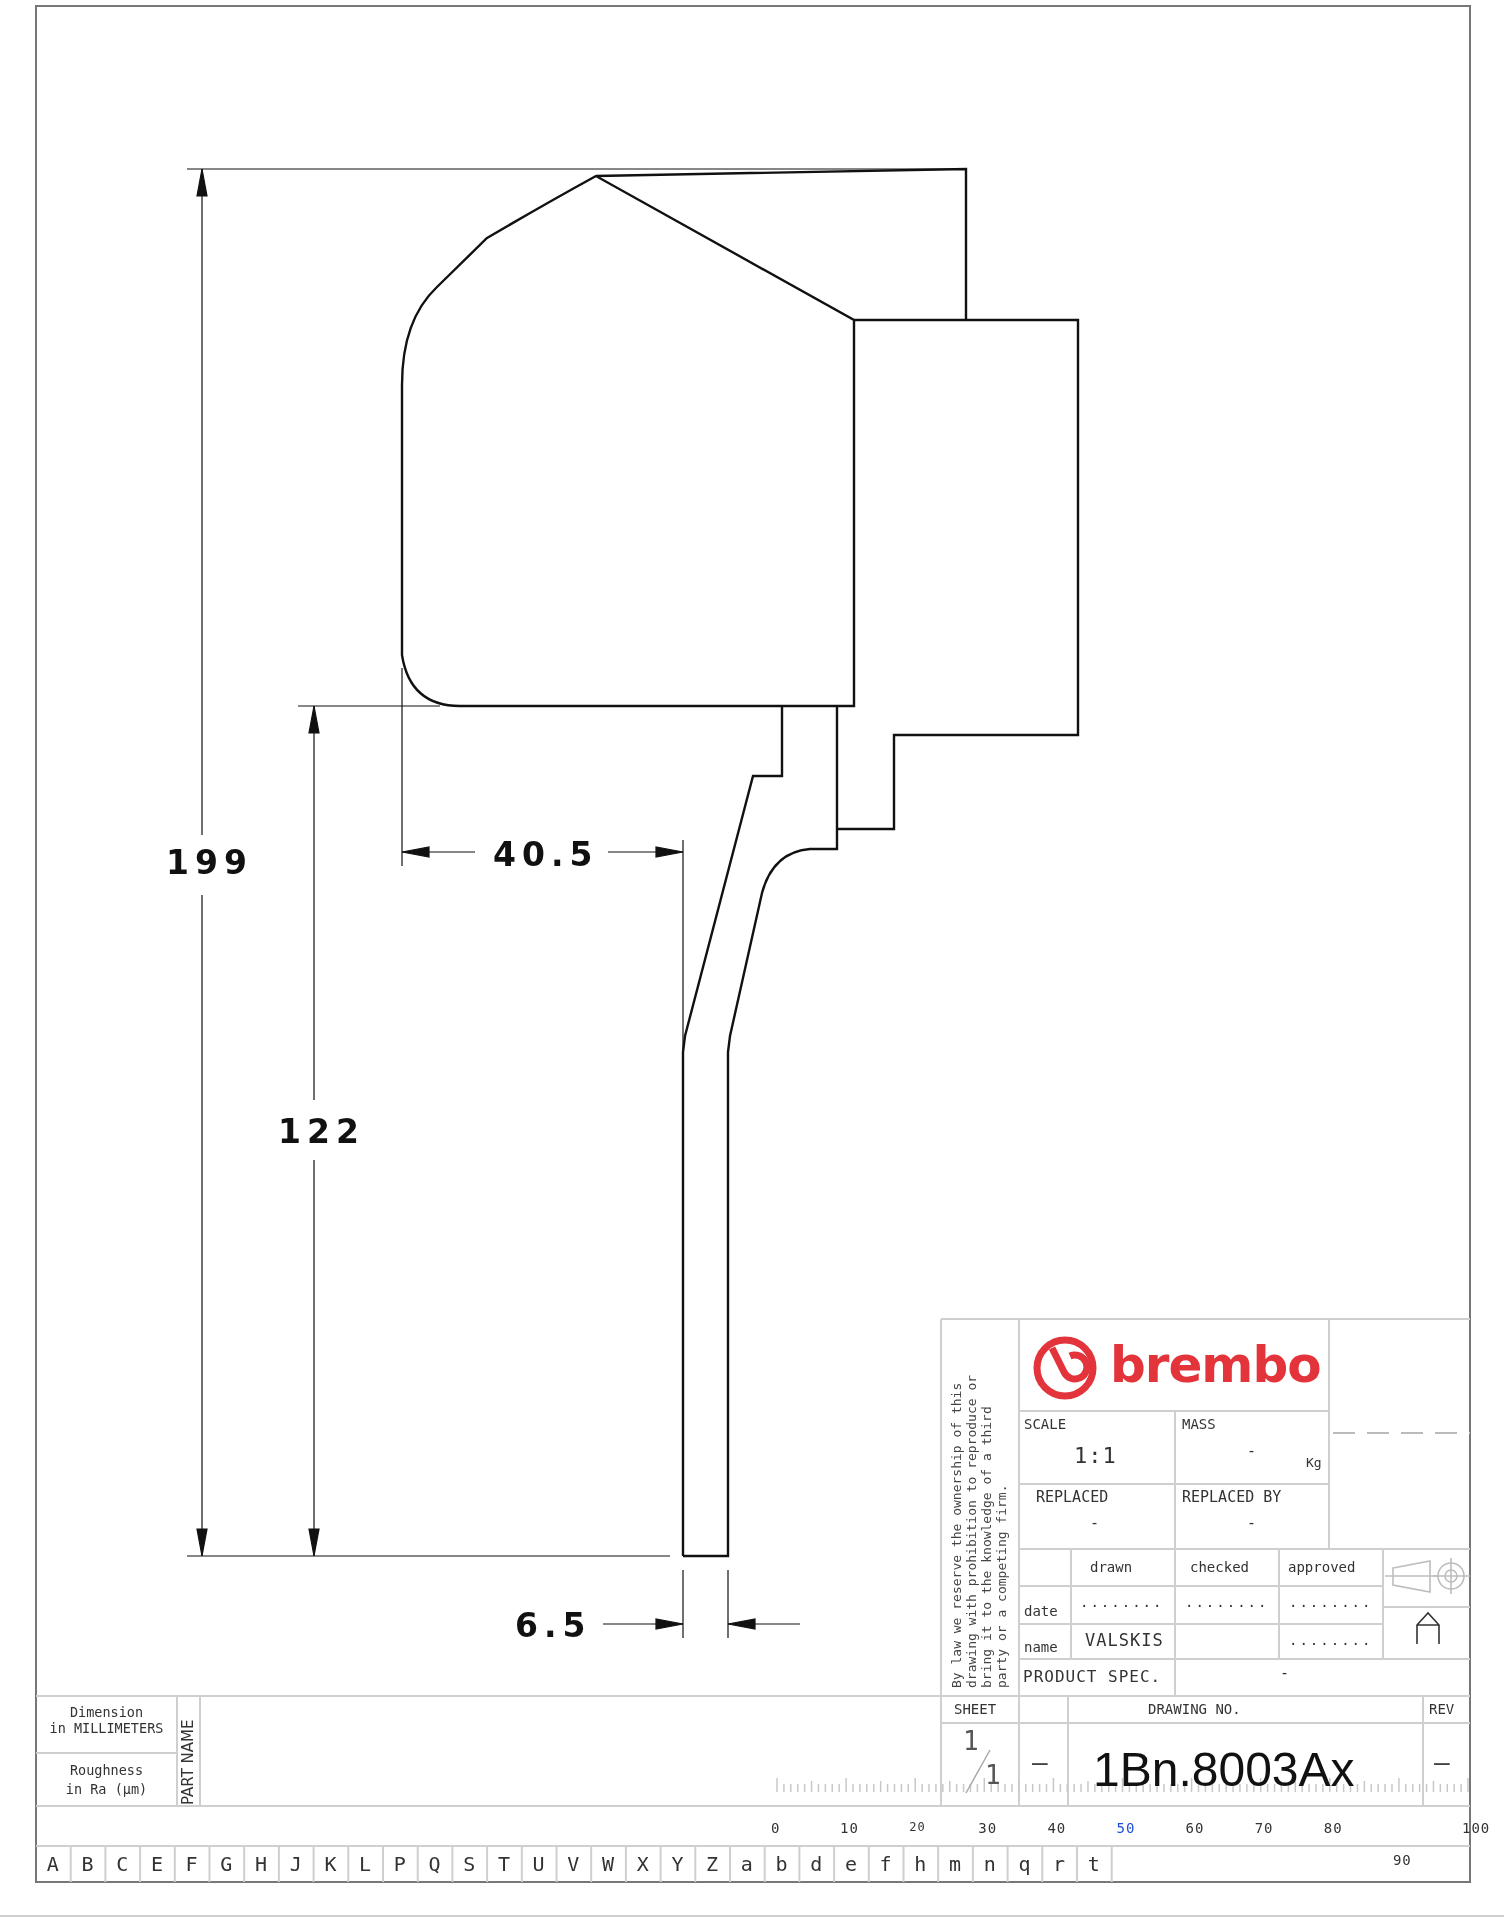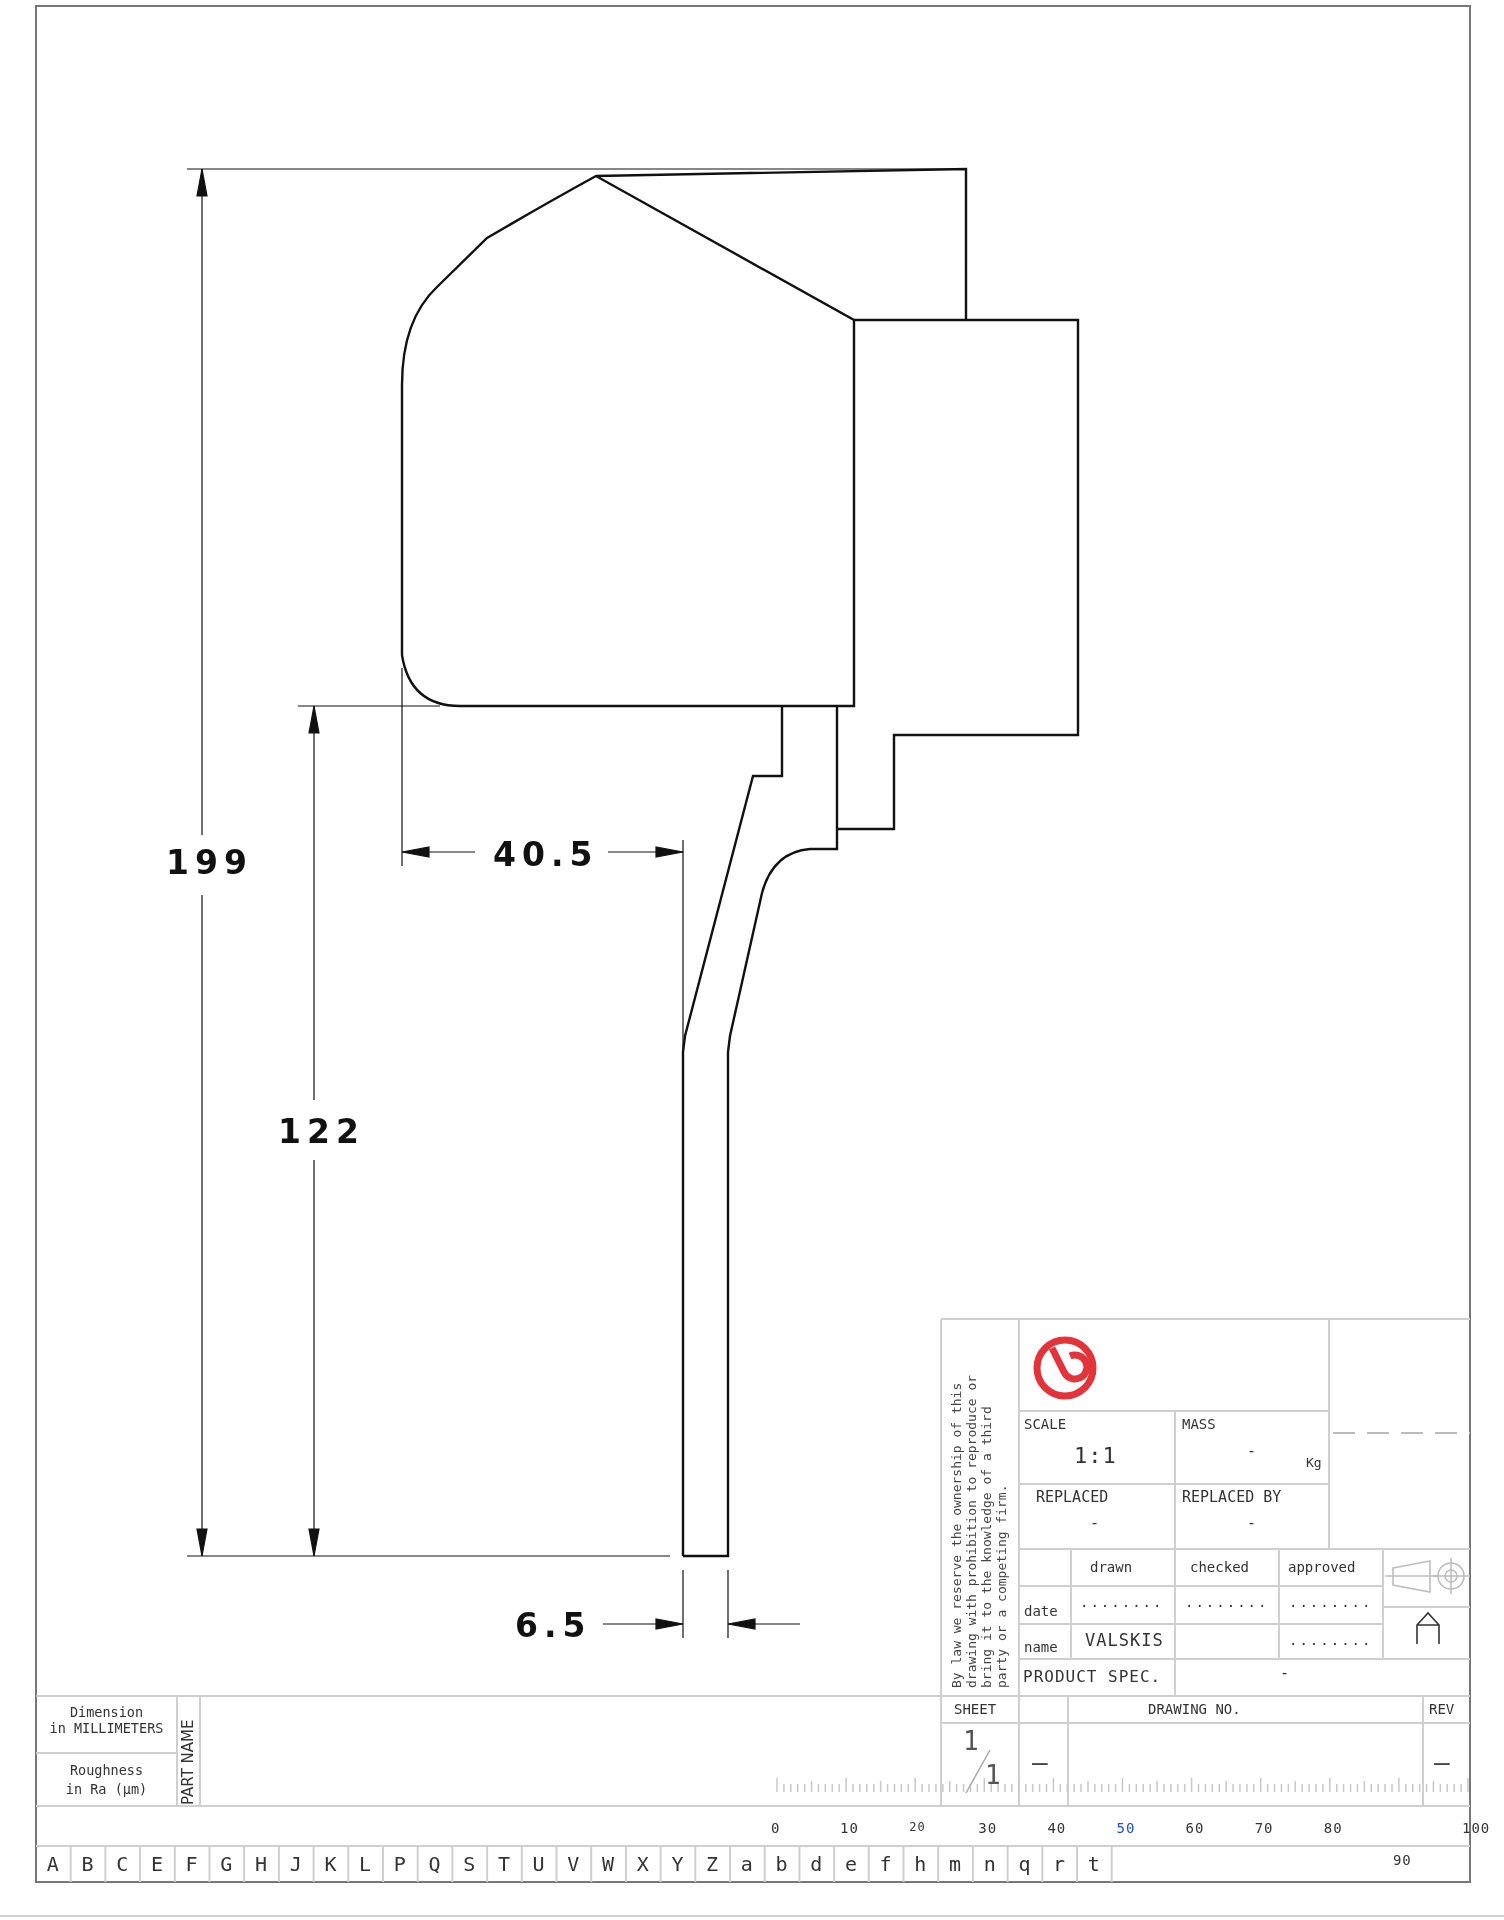--- a/index.html
+++ b/index.html
@@ -255,20 +255,21 @@
       <circle cx="1065" cy="1368" r="28"></circle>
       <path d="M1052 1348 L1064 1372 A12 12 0 1 0 1070 1356"></path>
     </g>
   </svg>
 
   <div class="t dim" style="left:166px;top:843px;">199</div>
   <div class="t dim" style="left:278px;top:1112px;">122</div>
   <div class="t dim" style="left:493px;top:835px;">40.5</div>
   <div class="t dim" style="left:515px;top:1606px;">6.5</div>
 
+  <div class="t" style="left:1110px;top:1336px;font-family:'DejaVu Sans',sans-serif;font-weight:bold;font-size:50px;color:#e2343a;letter-spacing:-1px;">brembo</div>
 
   <div class="t vert small" style="left:949px;top:1688px;width:370px;line-height:15px;font-size:13px;color:#444;">
     <div>By law we reserve the ownership of this</div>
     <div>drawing with prohibition to reproduce or</div>
     <div>bring it to the knowledge of a third</div>
     <div>party or a competing firm.</div>
   </div>
 
   <div class="t lbl" style="left:1024px;top:1416px;font-size:14px;">SCALE</div>
   <div class="t cad" style="left:1074px;top:1443px;font-size:22px;color:#333;">1:1</div>
@@ -298,20 +299,21 @@
   <div class="t cad" style="left:1023px;top:1667px;font-size:16px;color:#333;">PRODUCT SPEC.</div>
   <div class="t lbl" style="left:1280px;top:1664px;">-</div>
 
   <div class="t small" style="left:954px;top:1701px;">SHEET</div>
   <div class="t small" style="left:1148px;top:1701px;">DRAWING NO.</div>
   <div class="t small" style="left:1429px;top:1701px;">REV</div>
 
   <div class="t cad" style="left:963px;top:1726px;font-size:26px;color:#555;">1</div>
   <div class="t cad" style="left:985px;top:1760px;font-size:26px;color:#555;">1</div>
   <div class="t" style="left:1032px;top:1747px;font-size:26px;color:#444;">—</div>
+  <div class="t" style="left:1093px;top:1742px;font-family:'Liberation Sans',sans-serif;font-size:48px;color:#111;">1Bn.8003Ax</div>
   <div class="t" style="left:1434px;top:1747px;font-size:26px;color:#444;">—</div>
 
   <div class="t small" style="left:36px;top:1704px;width:141px;text-align:center;line-height:16px;font-size:13.5px;color:#333;">
     <div>Dimension</div>
     <div>in MILLIMETERS</div>
   </div>
   <div class="t small" style="left:36px;top:1761px;width:141px;text-align:center;line-height:19px;font-size:13.5px;color:#333;">
     <div>Roughness</div>
     <div>in Ra (µm)</div>
   </div>

